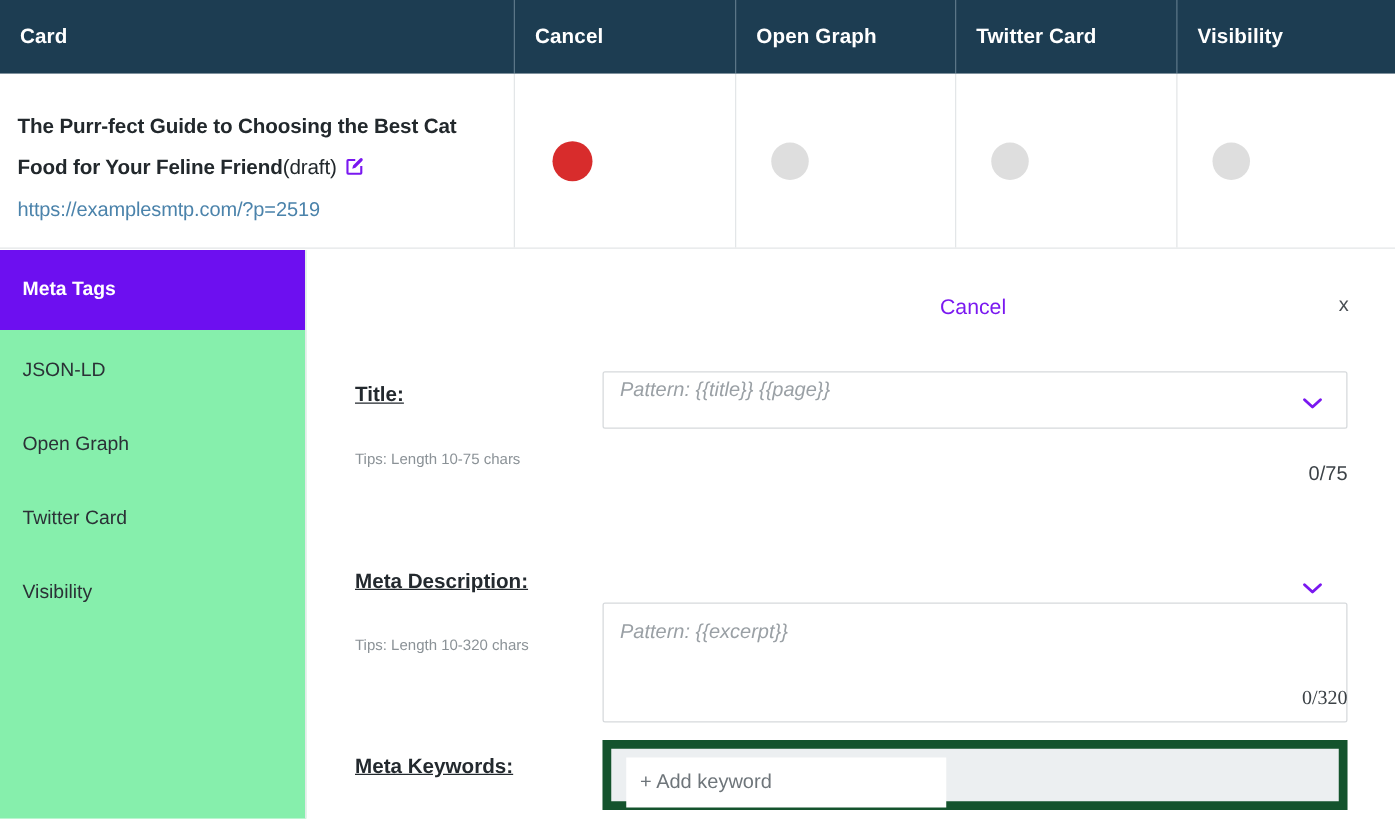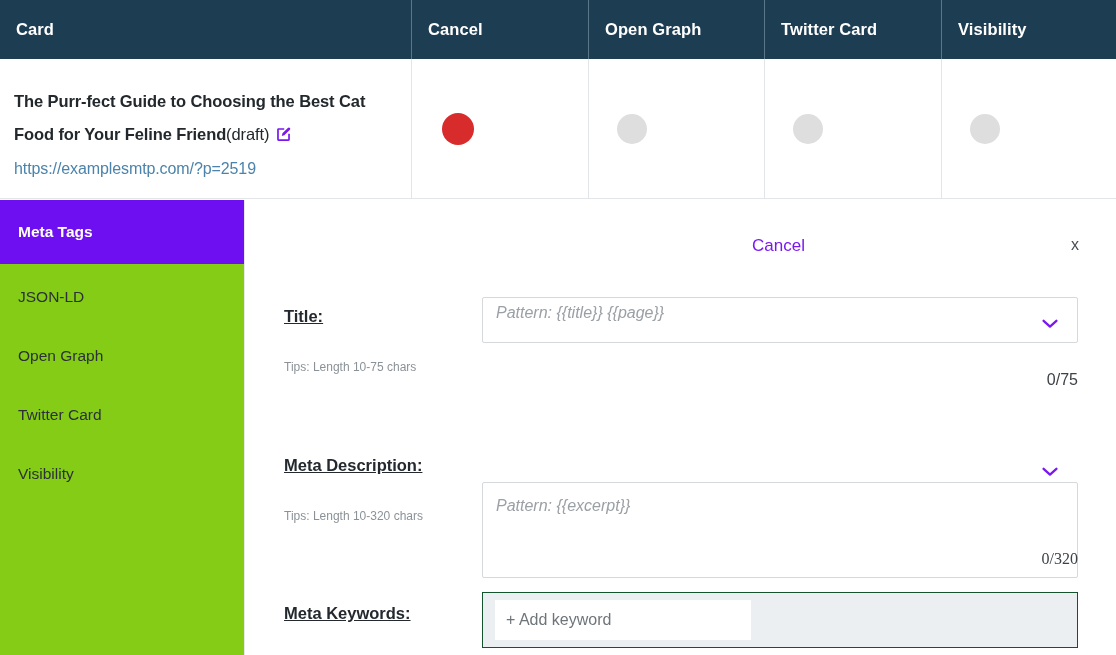--- a/index.html
+++ b/index.html
@@ -55,21 +55,21 @@
     letter-spacing:-.1px; text-decoration:none;
   }
 
   .dot { width:30px; height:30px; border-radius:50%; display:block; }
   .dot-red  { background:#d82c2c; width:32px; height:32px; }
   .dot-grey { background:#dedede; }
 
   
   .panel { position:absolute; left:0; top:200px; width:1116px; height:455px; background:#fff; }
 
-  .sidebar { position:absolute; left:0; top:0; width:245px; height:455px; border-right:1px solid #e6e8ea; background:#84cc16; }
+  .sidebar { position:absolute; left:0; top:0; width:245px; height:455px; border-right:1px solid #e6e8ea; background:#86efac; }
   .side-item {
     height:59px; display:flex; align-items:center;
     padding-left:18px; font-size:15.5px; color:#2b3136; font-weight:normal;
   }
   .side-item.active { background:#6d0ff0; color:#ffffff; font-weight:bold; height:64px; }
   .side-gap { height:3px; }
 
   .content { position:absolute; left:246px; top:0; right:0; height:455px; }
 
   .actionbar { position:absolute; left:0; top:0; width:870px; height:75px; }
@@ -109,21 +109,21 @@
 
   .chev {
     position:absolute; width:16px; height:10px; pointer-events:none;
   }
   .counter {
     position:absolute; font-size:16px; color:#3c4247; text-align:right; width:596px; left:236px;
   }
 
   .kw-wrap {
     position:absolute; left:236px; width:596px; height:56px;
-    background:#eceff1; border:1px solid #14532d; padding:7px 0 0 12px;
+    background:#eceff1; border:7px solid #14532d; padding:7px 0 0 12px;
   }
   .kw-input {
     width:256px; height:40px; background:#fff; border:none;
     font-family:inherit; font-size:16px; color:#6e757a; padding-left:11px;
   }
   .kw-input::placeholder { color:#6e757a; font-style:normal; }
 </style>
 </head>
 <body>
 

